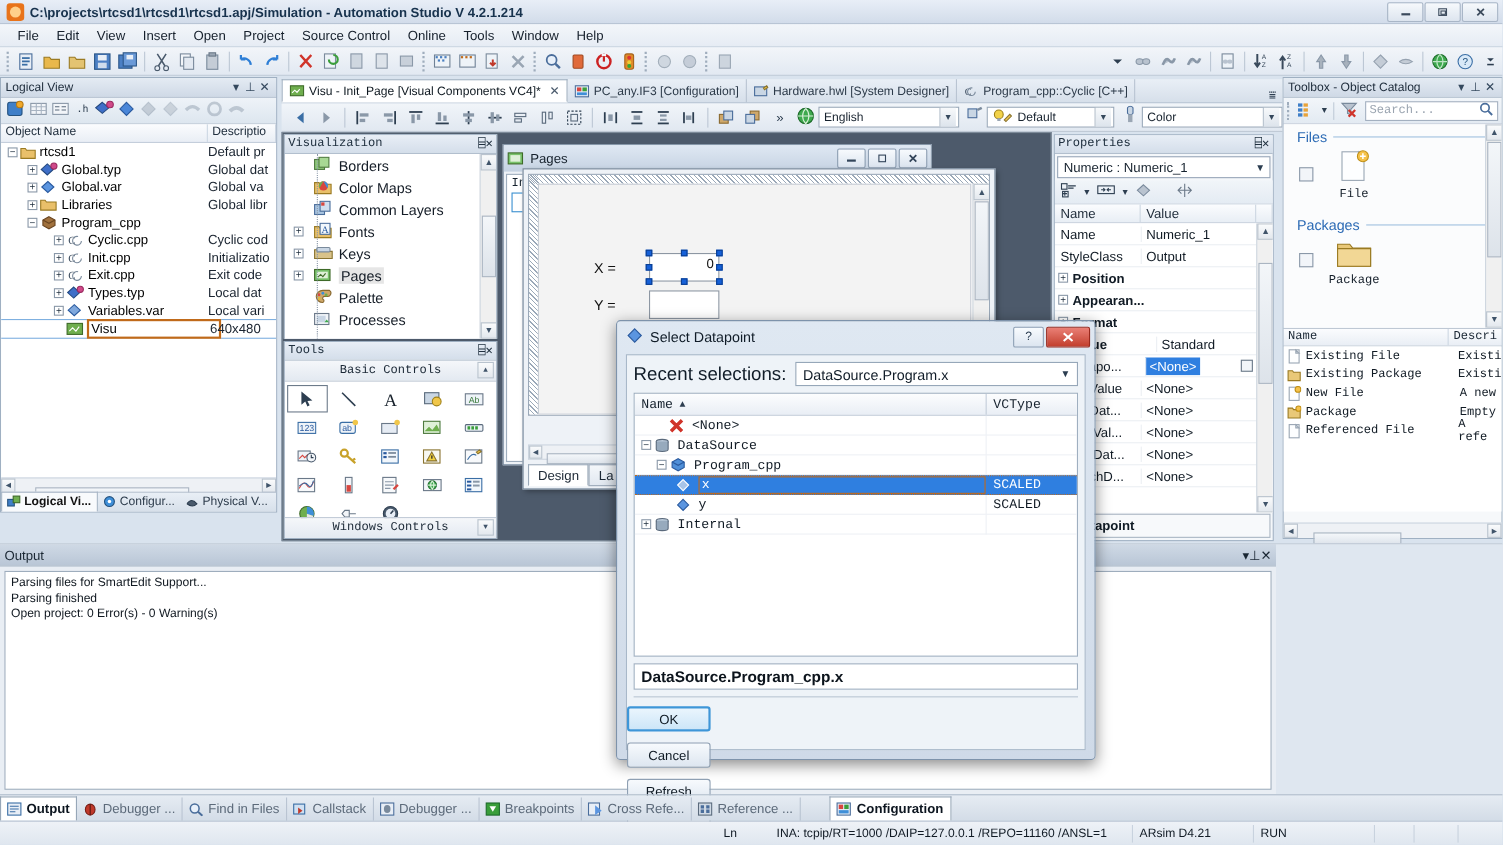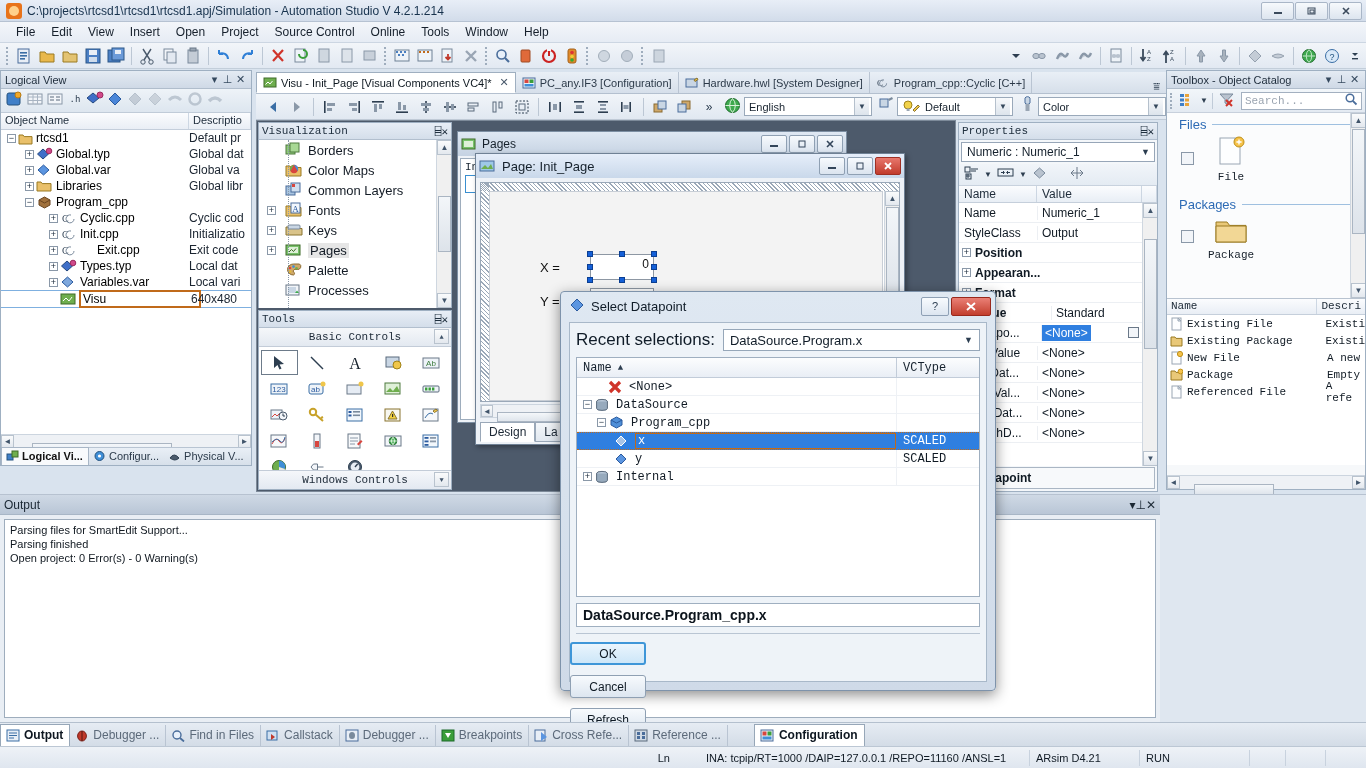--- a/index.html
+++ b/index.html
@@ -23,21 +23,21 @@
   .titlebar .appicon {
     width: 16px; height: 16px; margin: 0 5px 0 6px;
     background: radial-gradient(circle at 50% 50%, #f5a623 0 35%, #e8731a 36% 100%);
     border-radius: 3px;
     position: relative;
   }
   .titlebar .appicon:before {
     content: ""; position: absolute; inset: 3px;
     background: #ffd08a; border-radius: 50%;
   }
-  .titlebar .ttext { font-size: 12px; color: #17324d; white-space: nowrap; }
+  .titlebar .ttext { font-size: 12px; color: #17324d; white-space: nowrap; font-weight: bold; }
   .wbtns { position: absolute; right: 4px; top: 2px; display: flex; gap: 1px; }
   .wbtn {
     width: 33px; height: 18px;
     border: 1px solid #a9b6c7;
     background: linear-gradient(#f6f9fc, #dde5ef);
     border-radius: 2px;
     display: flex; align-items: center; justify-content: center;
     color: #3b4a5c; font-size: 11px;
   }
 
@@ -698,21 +698,21 @@
         <span style="margin-left:3px">Init.cpp</span>
         <span class="desc">Initializatio</span>
       </div>
 
       <div class="tr" style="padding-left:48px">
         <span class="exp">+</span>
         <svg width="17" height="14">
             <text x="2" y="11" font-size="10" fill="#3a4a5c" font-family="serif">C</text>
             <path d="M11 4 a4 4 0 1 0 3 4" stroke="#7a8a9c" fill="none"></path>
           </svg>
-        <span style="margin-left:20px">Exit.cpp</span>
+        <span style="margin-left:3px">Exit.cpp</span>
         <span class="desc">Exit code</span>
       </div>
 
       <div class="tr" style="padding-left:48px">
         <span class="exp">+</span>
         <svg width="17" height="14">
             <path d="M7 2 L12.5 7 L7 12 L1.5 7 Z" fill="#3f6fc8" stroke="#24497f"></path>
             <circle cx="13" cy="4" r="2.8" fill="#d04a8a" stroke="#9a2a5f"></circle>
           </svg>
         <span style="margin-left:3px">Types.typ</span>
@@ -1247,44 +1247,20 @@
           </div>
       </div>
     </div>
     <div style="position:absolute; left:2px; top:26px; right:2px; bottom:2px; background:#fff; border:1px solid #9eadbd;">
       <div style="font-family:'Liberation Mono', monospace; font-size:11px; padding:2px 4px; color:#16222e;">Ind</div>
       <div style="margin:0 4px; height:18px; border:1px solid #3a8fd0; background:#fff;"></div>
     </div>
   </div>
 
   <div id="initpagewin">
-    <div class="mdi-title" style="background:linear-gradient(#e6eefa,#c9d8ea);">
-      <svg width="17" height="14">
-          <rect x="1" y="2" width="14" height="10" fill="#9ec8e8" stroke="#4a6d9b"></rect>
-          <path d="M2 10 l4-4 3 3 3-4 2 5z" fill="#6fae4e"></path>
-        </svg>
-      <span style="margin-left:6px; font-size:13px;">Page: Init_Page</span>
-      <div class="mdi-btns">
-        <div class="mdi-btn">
-          <svg width="12" height="10">
-              <rect x="2" y="6" width="8" height="2" fill="#33455a"></rect>
-            </svg>
-          </div>
-        <div class="mdi-btn">
-          <svg width="12" height="10">
-              <rect x="3" y="2" width="6" height="6" fill="none" stroke="#33455a"></rect>
-            </svg>
-          </div>
-        <div class="mdi-btn close">
-          <svg width="12" height="10">
-              <path d="M3 2 L9 8 M9 2 L3 8" stroke="#fff" stroke-width="1.8" fill="none"></path>
-            </svg>
-          </div>
-      </div>
-    </div>
 
     <div class="ip-canvas-outer">
       <div class="hatch"></div>
       <div class="vhatch"></div>
       <div class="ip-canvas">
         <div style="position:absolute; left:50px; top:68px; font-size:13px; color:#111;">X =</div>
         <div style="position:absolute; left:50px; top:102px; font-size:13px; color:#111;">Y =</div>
 
         <div class="numfield" style="left:100px; top:62px; width:64px; height:26px;">0</div>
         <div class="handle" style="left:97px;  top:59px;"></div>

